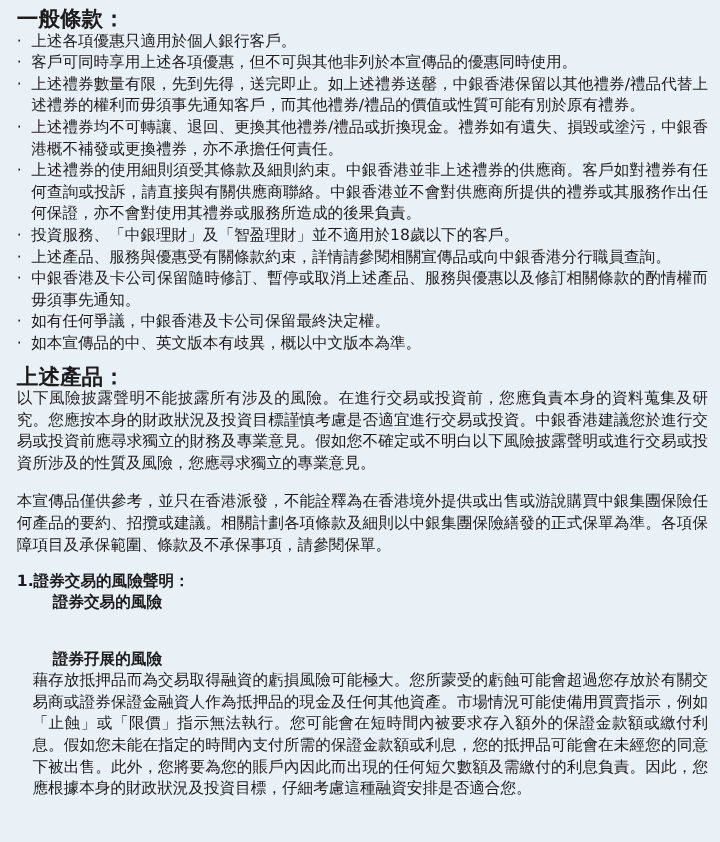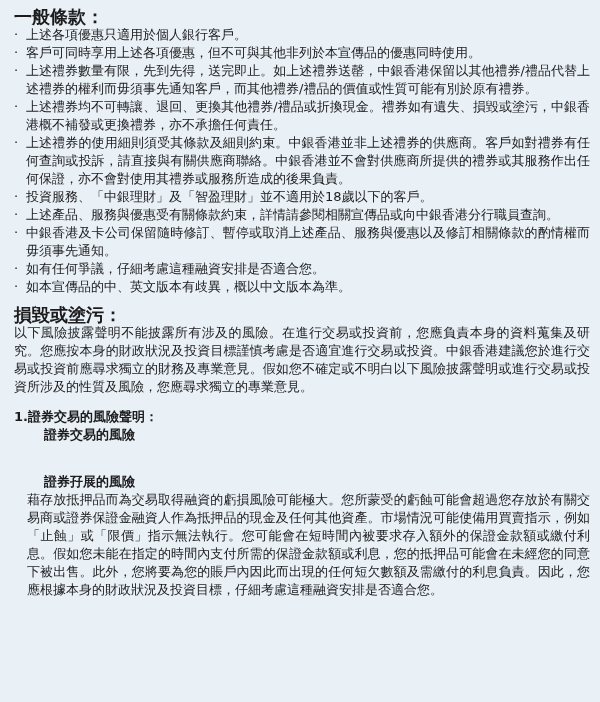--- a/index.html
+++ b/index.html
@@ -68,33 +68,34 @@
         <div class="bullet-item">
           <span class="bullet-dot">·</span>
           <span class="bullet-text">上述產品、服務與優惠受有關條款約束，詳情請參閱相關宣傳品或向中銀香港分行職員查詢。</span>
         </div>
         <div class="bullet-item">
           <span class="bullet-dot">·</span>
           <span class="bullet-text">中銀香港及卡公司保留隨時修訂、暫停或取消上述產品、服務與優惠以及修訂相關條款的酌情權而毋須事先通知。</span>
         </div>
         <div class="bullet-item">
           <span class="bullet-dot">·</span>
-          <span class="bullet-text">如有任何爭議，仔細考慮這種融資安排是否適合您。</span>
+          <span class="bullet-text">如有任何爭議，中銀香港及卡公司保留最終決定權。</span>
         </div>
         <div class="bullet-item">
           <span class="bullet-dot">·</span>
           <span class="bullet-text">如本宣傳品的中、英文版本有歧異，概以中文版本為準。</span>
         </div>
       </div>
   </section>
 
   <section class="sec-risk">
-    <h2 class="heading">損毀或塗污：</h2>
+    <h2 class="heading">上述產品：</h2>
     <div class="para-list">
         <div class="paragraph">以下風險披露聲明不能披露所有涉及的風險。在進行交易或投資前，您應負責本身的資料蒐集及研究。您應按本身的財政狀況及投資目標謹慎考慮是否適宜進行交易或投資。中銀香港建議您於進行交易或投資前應尋求獨立的財務及專業意見。假如您不確定或不明白以下風險披露聲明或進行交易或投資所涉及的性質及風險，您應尋求獨立的專業意見。</div>
+        <div class="paragraph">本宣傳品僅供參考，並只在香港派發，不能詮釋為在香港境外提供或出售或游說購買中銀集團保險任何產品的要約、招攬或建議。相關計劃各項條款及細則以中銀集團保險繕發的正式保單為準。各項保障項目及承保範圍、條款及不承保事項，請參閱保單。</div>
       </div>
   </section>
 
   <section class="sec-securities">
     <div class="numbered-heading">
       <span class="num">1.</span>
       <span class="num-heading">證券交易的風險聲明：</span>
     </div>
     <div class="numbered-body">
       <div class="subsec">

